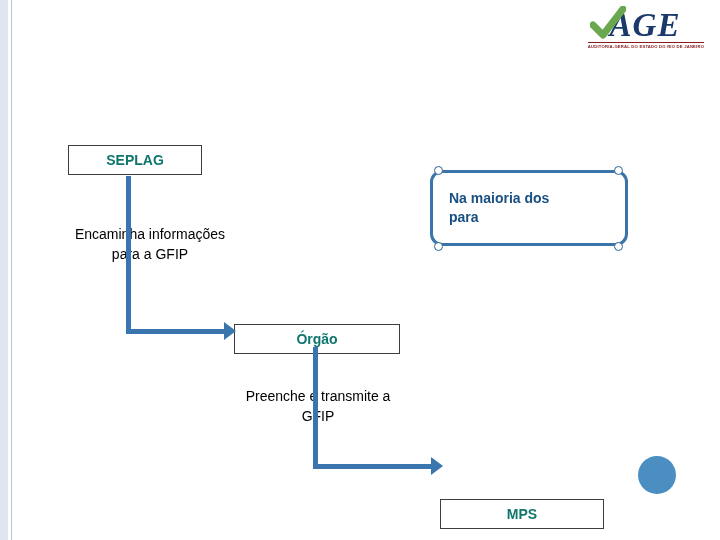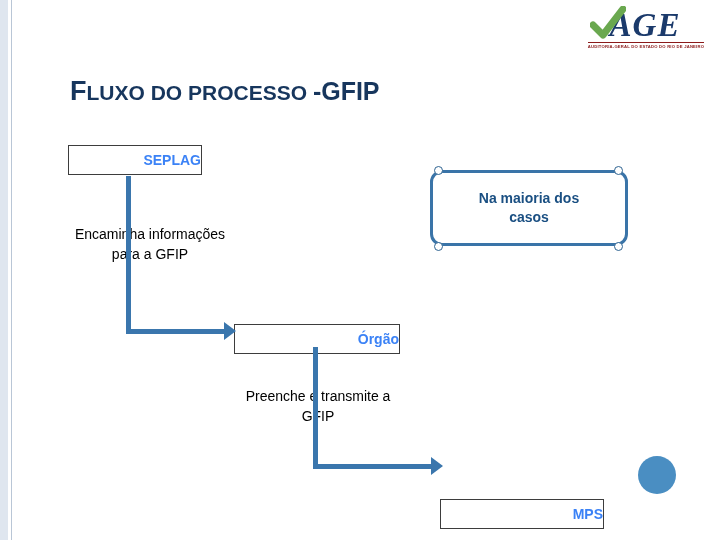--- a/index.html
+++ b/index.html
@@ -112,24 +112,24 @@
 
   
   .box {
     position: absolute;
     background: #ffffff;
     border: 1px solid #3d3d3d;
     box-sizing: border-box;
     text-align: center;
     font-weight: bold;
     font-size: 14px;
-    color: #3b82f6;
+    color: #0f766e;
     display: flex;
     align-items: center;
-    justify-content: flex-end;
+    justify-content: center;
   }
   .box-seplag { left: 68px;  top: 145px; width: 134px; height: 30px; }
   .box-orgao  { left: 234px; top: 324px; width: 166px; height: 30px; }
   .box-mps    { left: 440px; top: 451px; width: 164px; height: 30px; margin-top: 48px; }
 
   
   .caption {
     position: absolute;
     text-align: center;
     font-size: 14px;
@@ -146,21 +146,20 @@
     top: 170px;
     width: 198px;
     height: 76px;
     border: 3px solid #3a74a8;
     border-radius: 12px;
     box-sizing: border-box;
     background: #ffffff;
     display: flex;
     align-items: center;
     justify-content: center;
-    text-align: center;
     font-weight: bold;
     font-size: 14px;
     color: #1a4f82;
     line-height: 19px;
   }
   .callout-text { width: 160px; }
   .handle {
     position: absolute;
     width: 9px;
     height: 9px;
@@ -216,23 +215,20 @@
   <div class="logo">
     <div class="logo-band"></div>
     <div class="logo-text">AGE</div>
     <svg class="logo-check" viewBox="0 0 36 36">
       <path d="M3 19 L13 29 L33 3" stroke="#6aa84f" stroke-width="7" fill="none" stroke-linecap="round" stroke-linejoin="round"></path>
     </svg>
     <div class="logo-rule"></div>
     <div class="logo-sub">AUDITORIA-GERAL DO ESTADO DO RIO DE JANEIRO</div>
   </div>
 
-  <div class="title">
-    <span class="cap">F</span><span class="sc">LUXO DO PROCESSO </span><span class="gfip">-GFIP</span>
-  </div>
 
   <div class="box box-seplag">
     <span>SEPLAG</span>
   </div>
   <div class="box box-orgao">
     <span>Órgão</span>
   </div>
   <div class="box box-mps">
     <span>MPS</span>
   </div>
@@ -242,21 +238,21 @@
     <div>para a GFIP</div>
   </div>
   <div class="caption cap-preenche">
     <div>Preenche e transmite a</div>
     <div>GFIP</div>
   </div>
 
   <div class="callout">
     <div class="callout-text">
       <div>Na maioria dos</div>
-      <div>casos</div>
+      <div>para</div>
     </div>
   </div>
   <div class="handle h-tl"></div>
   <div class="handle h-tr"></div>
   <div class="handle h-bl"></div>
   <div class="handle h-br"></div>
 
   <div class="conn v1"></div>
   <div class="conn h1"></div>
   <div class="arrow a1"></div>

